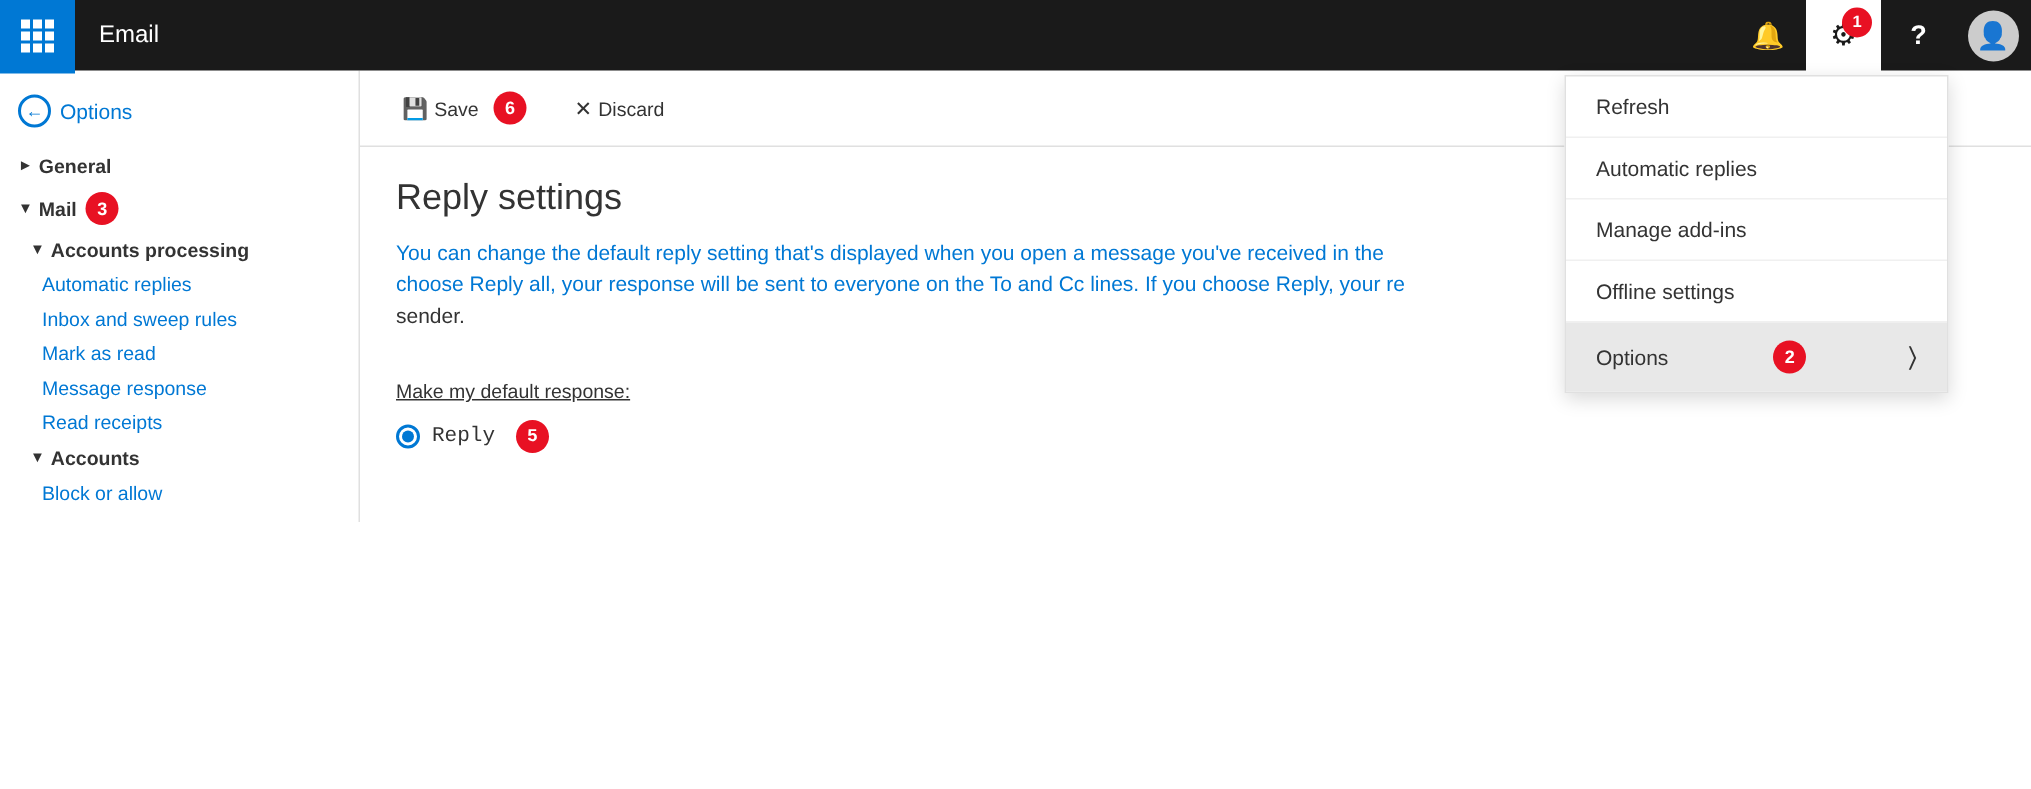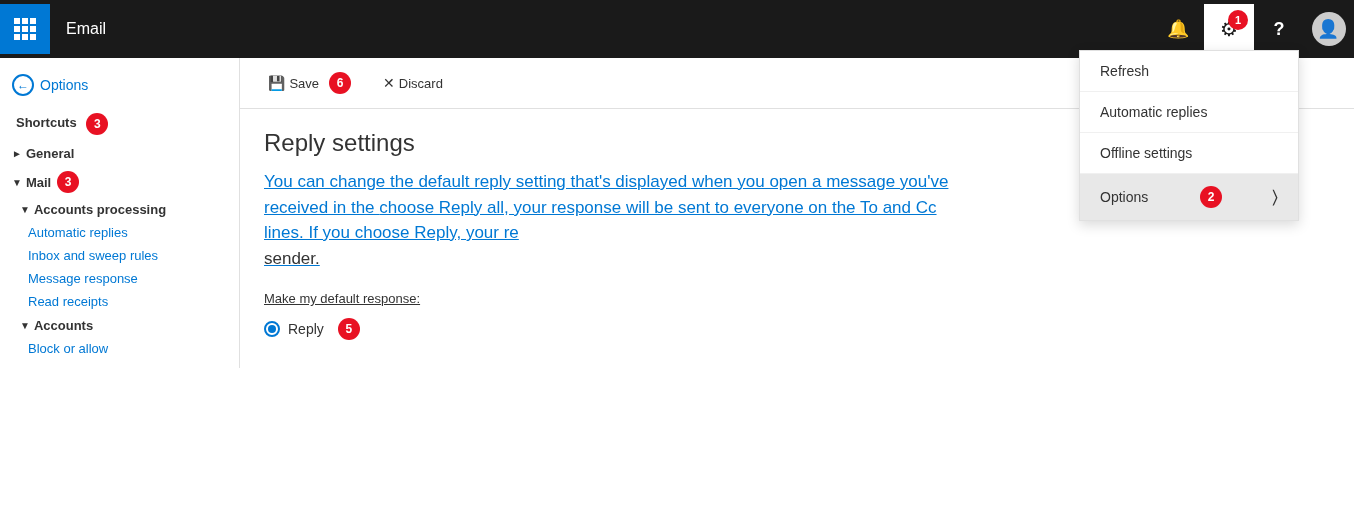--- a/index.html
+++ b/index.html
@@ -1,21 +1,21 @@
 <!DOCTYPE html>
 <html><head>
   <meta charset="utf-8">
   <style>
     * { margin: 0; padding: 0; box-sizing: border-box; }
     body { font-family: 'Segoe UI', Tahoma, Geneva, Verdana, sans-serif; font-size: 13px; background: #fff; width: 1354px; height: 526px; overflow: hidden; }
 
     
     .header {
       background: #1a1a1a;
-      height: 58px;
+      height: 47px;
       display: flex;
       align-items: center;
       position: relative;
       z-index: 100;
     }
     .header-grid {
       width: 50px;
       height: 50px;
       background: #0078d4;
       display: flex;
@@ -201,36 +201,36 @@
       padding: 20px 24px;
     }
     .page-title {
       font-size: 24px;
       font-weight: 300;
       color: #333;
       margin-bottom: 12px;
     }
     .description {
       color: #0078d4;
-      font-size: 17px;
-      margin-bottom: 20px;
+      font-size: 14px;
+      margin-bottom: 32px;
       line-height: 1.5;
       max-width: 700px;
-      text-decoration: underline;
     }
     .form-label {
       font-size: 13px;
       color: #333;
       margin-bottom: 12px;
       text-decoration: underline;
     }
     .radio-group {
       display: flex;
       flex-direction: column;
       gap: 14px;
+      font-family: Liberation Mono, monospace;
     }
     .radio-item {
       display: flex;
       align-items: center;
       gap: 8px;
       cursor: pointer;
     }
     .radio-circle {
       width: 16px;
       height: 16px;
@@ -256,21 +256,21 @@
     }
 
     
     .dropdown-overlay {
       position: fixed;
       top: 50px;
       right: 55px;
       background: #fff;
       border: 1px solid #e0e0e0;
       box-shadow: 0 4px 12px rgba(0,0,0,0.15);
-      width: 220px;
+      width: 256px;
       z-index: 200;
     }
     .dropdown-item {
       padding: 12px 20px;
       cursor: pointer;
       font-size: 14px;
       color: #333;
       border-bottom: 1px solid #f0f0f0;
     }
     .dropdown-item:last-child { border-bottom: none; }
@@ -345,24 +345,20 @@
 <div class="layout">
 
   <div class="sidebar-wrapper">
     <div class="sidebar">
 
       <div class="sidebar-back">
         <div class="back-arrow">←</div>
         <span>Options</span>
       </div>
 
-      <div class="sidebar-top-item">
-        <span>Shortcuts</span>
-        <span class="step-badge">3</span>
-      </div>
 
       <div class="sidebar-section">
         <span class="arrow">►</span>
         <span>General</span>
       </div>
 
       <div class="sidebar-section">
         <span class="arrow">▼</span>
         <span>Mail</span>
         <span class="step-badge">3</span>
@@ -371,20 +367,23 @@
       <div class="sidebar-subsection">
         <span class="arrow">▼</span>
         <span>Accounts processing</span>
       </div>
 
       <div class="sidebar-sub-item">
         <span>Automatic replies</span>
       </div>
       <div class="sidebar-sub-item">
         <span>Inbox and sweep rules</span>
+      </div>
+      <div class="sidebar-sub-item">
+        <span>Mark as read</span>
       </div>
       <div class="sidebar-sub-item">
         <span>Message response</span>
       </div>
       <div class="sidebar-sub-item">
         <span>Read receipts</span>
       </div>
 
       <div class="sidebar-subsection">
         <span class="arrow">▼</span>
@@ -435,20 +434,23 @@
 </div>
 
 <div class="dropdown-overlay">
   <div class="dropdown-item">
     <span>Refresh</span>
   </div>
   <div class="dropdown-item">
     <span>Automatic replies</span>
   </div>
   <div class="dropdown-item">
+    <span>Manage add-ins</span>
+  </div>
+  <div class="dropdown-item">
     <span>Offline settings</span>
   </div>
   <div class="dropdown-item highlighted" style="display:flex; align-items:center; justify-content:space-between;">
     <span>Options</span>
     <span class="step-badge">2</span>
     <span class="cursor-hand">〉</span>
   </div>
 </div>
 
 </body></html>

